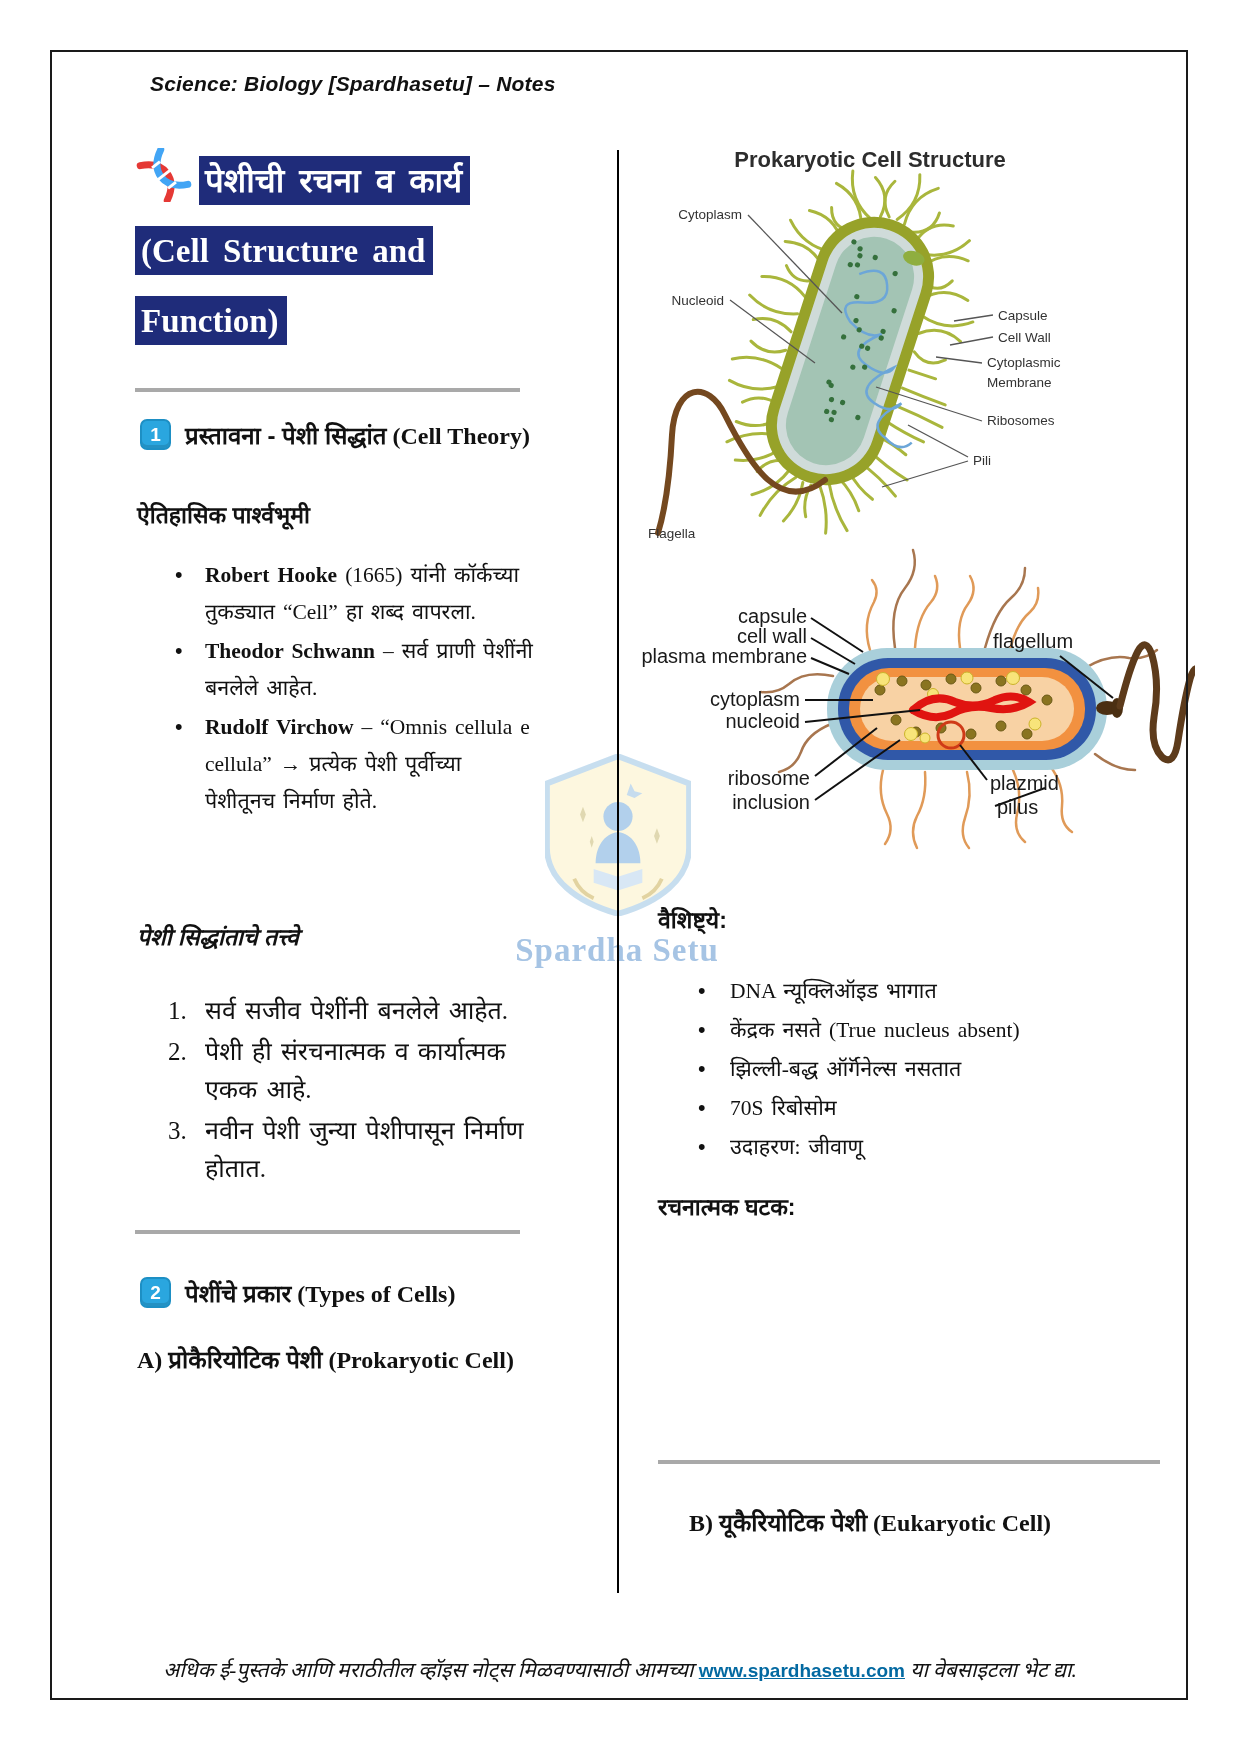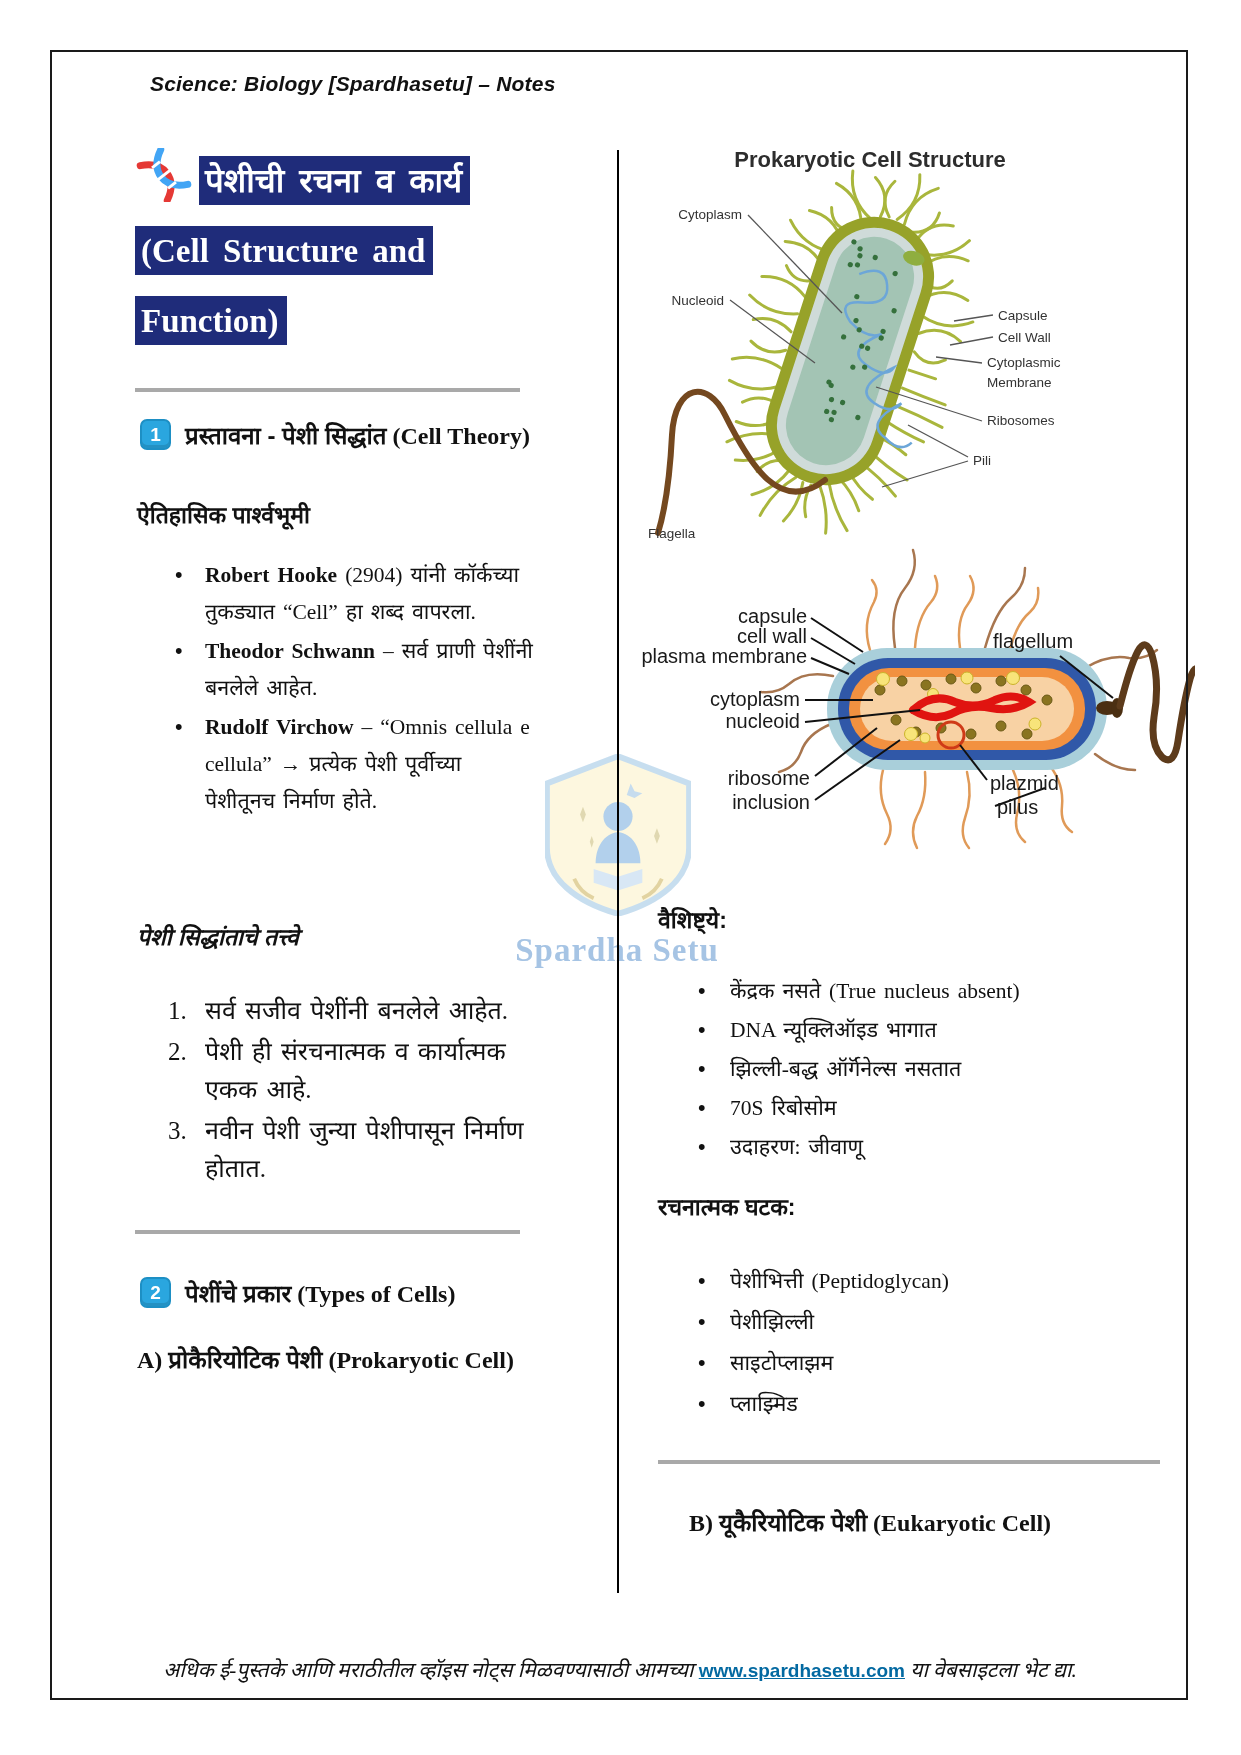--- a/index.html
+++ b/index.html
@@ -80,21 +80,21 @@
   <div class="abs hr z2" style="left:135px;top:388px;width:385px;"></div>
 
   <div class="abs sec-head z2" style="left:140px;top:418px;">
     <span class="badge">1</span>
     <span><span>प्रस्तावना - पेशी सिद्धांत</span><span class="serif"> (Cell Theory)</span></span>
   </div>
 
   <div class="abs sub-head z2" style="left:137px;top:498px;">ऐतिहासिक पार्श्वभूमी</div>
 
   <ul class="doc abs z2" style="left:135px;top:557px;width:402px;">
-    <li><b>Robert Hooke</b><span> (2904) यांनी कॉर्कच्या तुकड्यात “Cell” हा शब्द वापरला.</span></li>
+    <li><b>Robert Hooke</b><span> (1665) यांनी कॉर्कच्या तुकड्यात “Cell” हा शब्द वापरला.</span></li>
     <li><b>Theodor Schwann</b><span> – सर्व प्राणी पेशींनी बनलेले आहेत.</span></li>
     <li><b>Rudolf Virchow</b><span> – “Omnis cellula e cellula” → प्रत्येक पेशी पूर्वीच्या पेशीतूनच निर्माण होते.</span></li>
   </ul>
 
   <div class="abs sub-head z2" style="left:137px;top:920px;font-style:italic;">पेशी सिद्धांताचे तत्त्वे</div>
 
   <ol class="doc abs z2" style="left:135px;top:992px;width:402px;">
     <li>सर्व सजीव पेशींनी बनलेले आहेत.</li>
     <li>पेशी ही संरचनात्मक व कार्यात्मक एकक आहे.</li>
     <li>नवीन पेशी जुन्या पेशीपासून निर्माण होतात.</li>
@@ -300,35 +300,29 @@
         <text x="378" y="100">flagellum</text>
         <text x="375" y="242">plazmid</text>
         <text x="382" y="266">pilus</text>
       </g>
     </svg>
   </div>
 
   <div class="abs sub-head z2" style="left:658px;top:903px;">वैशिष्ट्ये:</div>
 
   <ul class="doc rcol abs z2" style="left:630px;top:973px;width:480px;">
+    <li>DNA न्यूक्लिऑइड भागात</li>
     <li>केंद्रक नसते (True nucleus absent)</li>
-    <li>DNA न्यूक्लिऑइड भागात</li>
     <li>झिल्ली-बद्ध ऑर्गॅनेल्स नसतात</li>
     <li>70S रिबोसोम</li>
     <li>उदाहरण: जीवाणू</li>
   </ul>
 
   <div class="abs sub-head z2" style="left:658px;top:1190px;">रचनात्मक घटक:</div>
 
-  <ul class="doc rcol abs z2" style="left:630px;top:1262px;width:480px;">
-    <li style="line-height:39px;">पेशीभित्ती (Peptidoglycan)</li>
-    <li style="line-height:39px;">पेशीझिल्ली</li>
-    <li style="line-height:39px;">साइटोप्लाझम</li>
-    <li style="line-height:39px;">प्लाझ्मिड</li>
-  </ul>
 
   <div class="abs hr z2" style="left:658px;top:1460px;width:502px;"></div>
 
   <div class="abs ab-head z2" style="left:689px;top:1505px;">
     <span class="serif">B) </span><span>यूकैरियोटिक पेशी</span><span class="serif"> (Eukaryotic Cell)</span>
   </div>
 
   <div class="abs footer z2">
     <span>अधिक ई-पुस्तके आणि मराठीतील व्हॉइस नोट्स मिळवण्यासाठी आमच्या </span><a href="#">www.spardhasetu.com</a><span> या वेबसाइटला भेट द्या.</span>
   </div>

